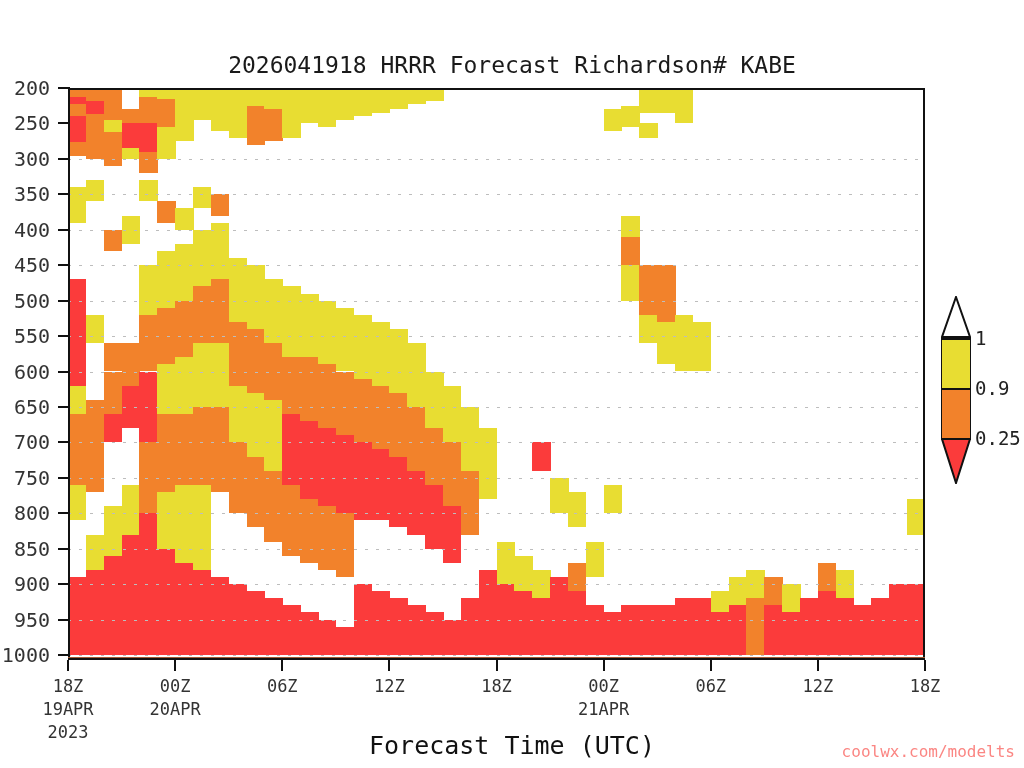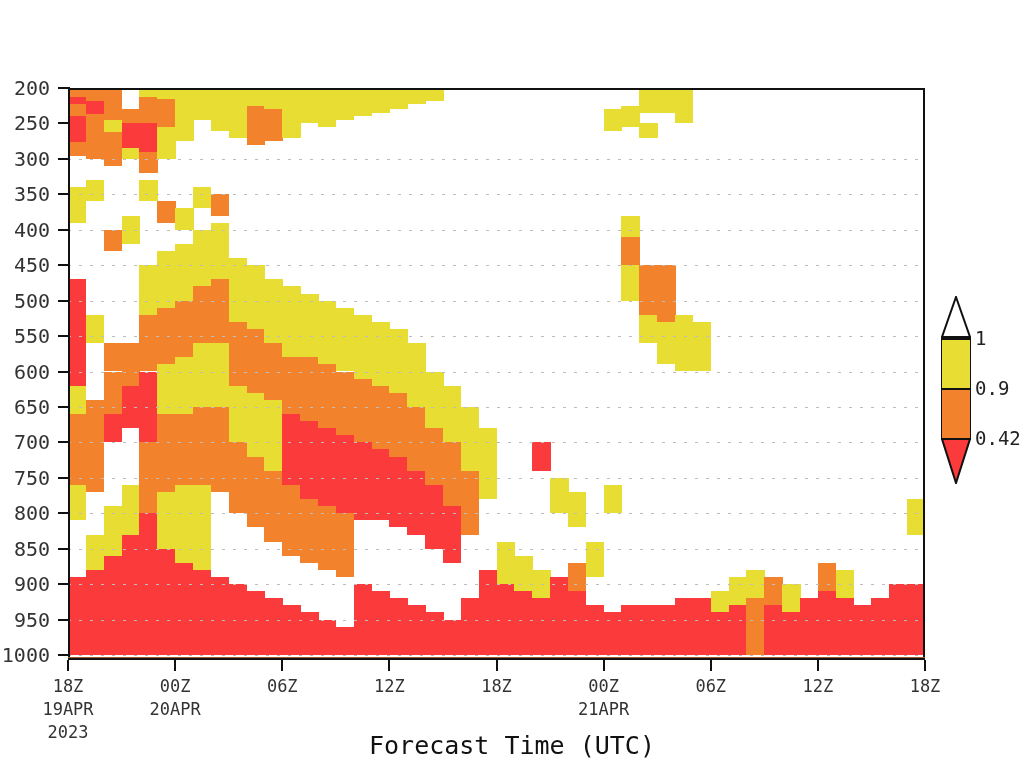--- a/index.html
+++ b/index.html
@@ -79,20 +79,21 @@
     position:absolute;left:34px;white-space:nowrap;font-size:19px;color:#222;
     transform:translateY(-50%);
     font-family:"DejaVu Sans Mono","Liberation Mono",monospace;
   }
 </style>
 </head>
 <body>
 
 <div id="root">
 
+  <div class="title">2026041918 HRRR Forecast Richardson# KABE</div>
 
   <div id="plot">
       <div class="cell" style="left: 0px; top: 0px; width: 18.4542px; height: 15.5925px; background: rgb(251, 59, 59);"></div>
       <div class="cell" style="left: 0px; top: 15.5925px; width: 18.4542px; height: 12.7575px; background: rgb(242, 130, 43);"></div>
       <div class="cell" style="left: 0px; top: 28.35px; width: 18.4542px; height: 12.7575px; background: rgb(251, 59, 59);"></div>
       <div class="cell" style="left: 0px; top: 41.1075px; width: 18.4542px; height: 12.7575px; background: rgb(251, 59, 59);"></div>
       <div class="cell" style="left: 0px; top: 53.865px; width: 18.4542px; height: 14.175px; background: rgb(242, 130, 43);"></div>
       <div class="cell" style="left: 0px; top: 99.225px; width: 18.4542px; height: 35.4375px; background: rgb(232, 221, 50);"></div>
       <div class="cell" style="left: 0px; top: 191.363px; width: 18.4542px; height: 106.312px; background: rgb(251, 59, 59);"></div>
       <div class="cell" style="left: 0px; top: 297.675px; width: 18.4542px; height: 28.35px; background: rgb(232, 221, 50);"></div>
@@ -386,31 +387,32 @@
       <div class="xlab2" style="left: 603.625px;">21APR</div>
       <div class="xtick" style="left: 709.75px;"></div>
       <div class="xlab" style="left: 710.75px;">06Z</div>
       <div class="xtick" style="left: 816.875px;"></div>
       <div class="xlab" style="left: 817.875px;">12Z</div>
       <div class="xtick" style="left: 924px;"></div>
       <div class="xlab" style="left: 925px;">18Z</div>
     </div>
 
   <div class="xaxistitle">Forecast Time (UTC)</div>
+  <div class="credit">coolwx.com/modelts</div>
 
   <div id="cbar">
       <div style="position: absolute; left: 0px; top: 0px; width: 30px; height: 42px;"><svg width="30" height="42" viewBox="0 0 30 42">
           <polygon points="15,1 29,41 1,41" fill="#ffffff" stroke="#111" stroke-width="2"></polygon>
         </svg></div>
       <div class="cbseg" style="top: 42px; height: 50px; background: rgb(232, 221, 50);"></div>
       <div class="cbseg" style="top: 92px; height: 50px; background: rgb(242, 130, 43);"></div>
       <div class="cbline" style="top: 42px;"></div>
       <div class="cbline" style="top: 92px;"></div>
       <div class="cbline" style="top: 142px;"></div>
       <div style="position: absolute; left: 0px; top: 142px; width: 30px; height: 46px;"><svg width="30" height="46" viewBox="0 0 30 46">
           <polygon points="1,1 29,1 15,45" fill="#FB3B3B" stroke="#111" stroke-width="2"></polygon>
         </svg></div>
       <div class="cblabel" style="top: 42px;">1</div>
       <div class="cblabel" style="top: 92px;">0.9</div>
-      <div class="cblabel" style="top: 142px;">0.42</div>
+      <div class="cblabel" style="top: 142px;">0.25</div>
     </div>
 <div id="terrain" style="top: 657px; height: 1px; background: rgb(163, 90, 50);"></div>
   </div>
 
 </body></html>

